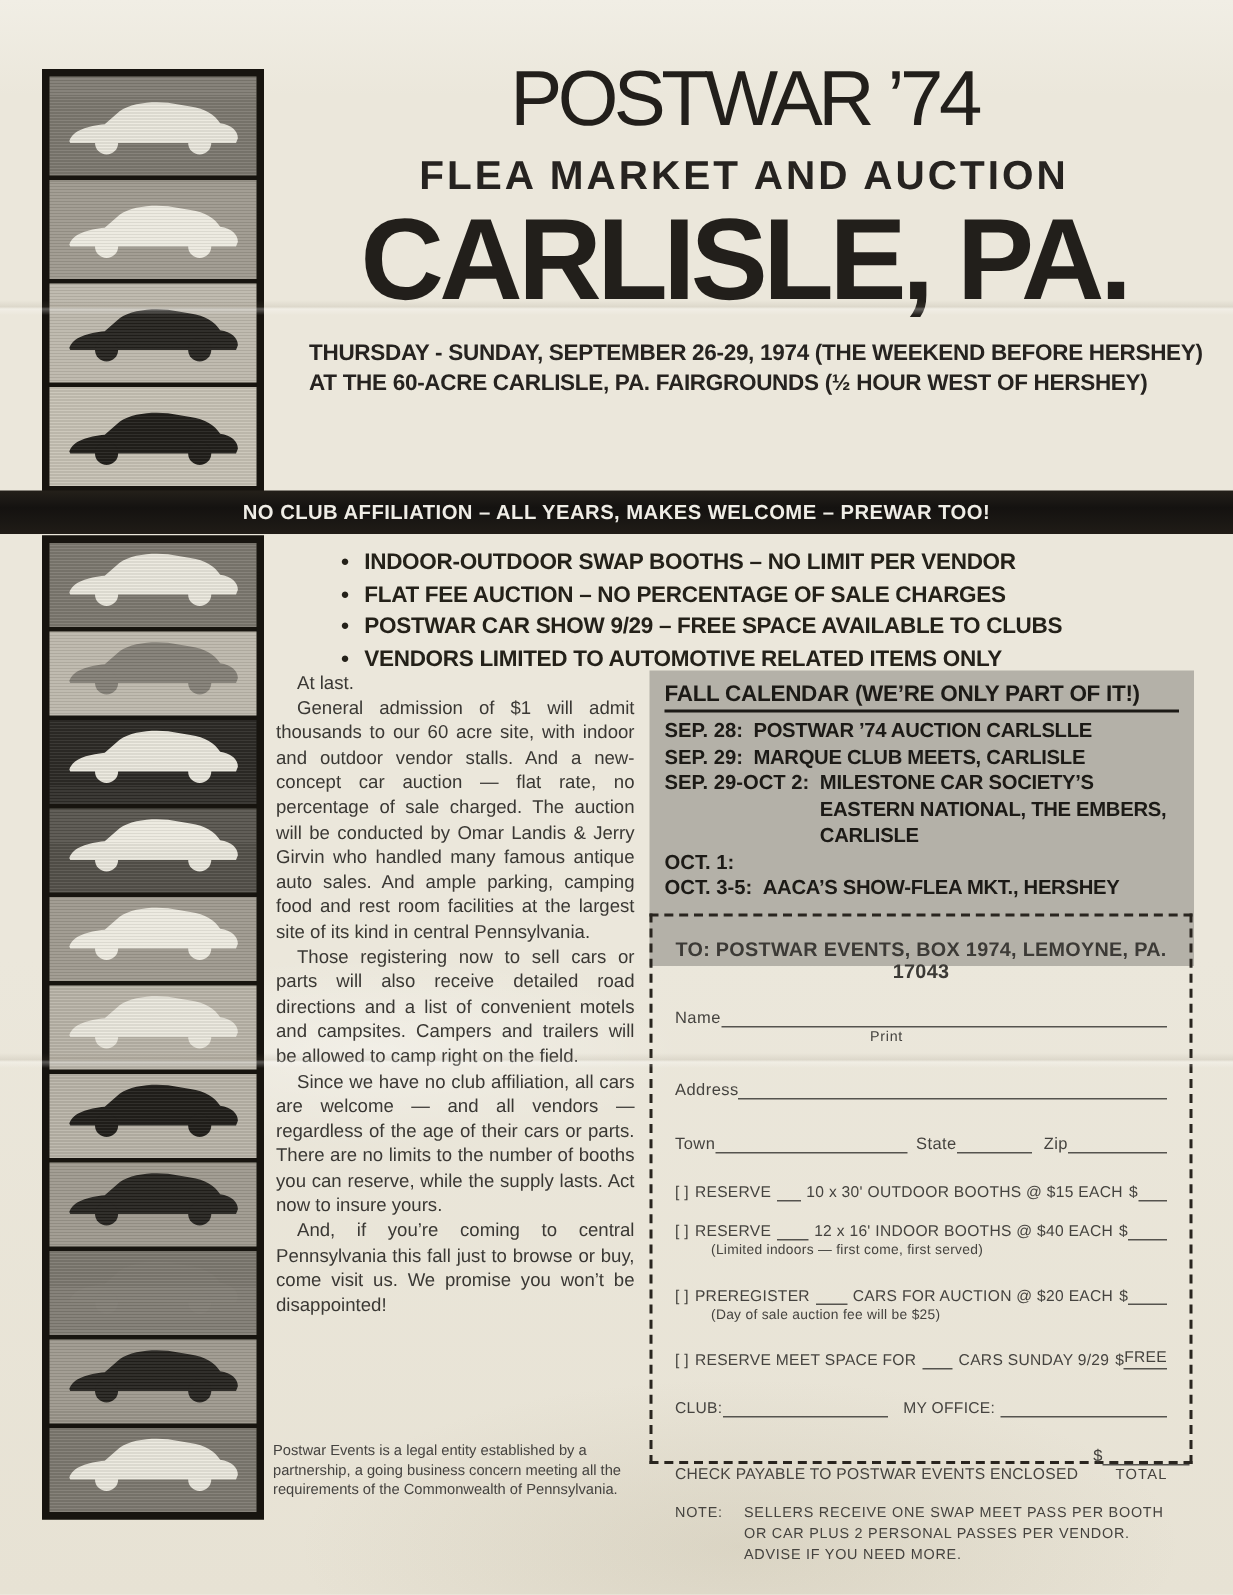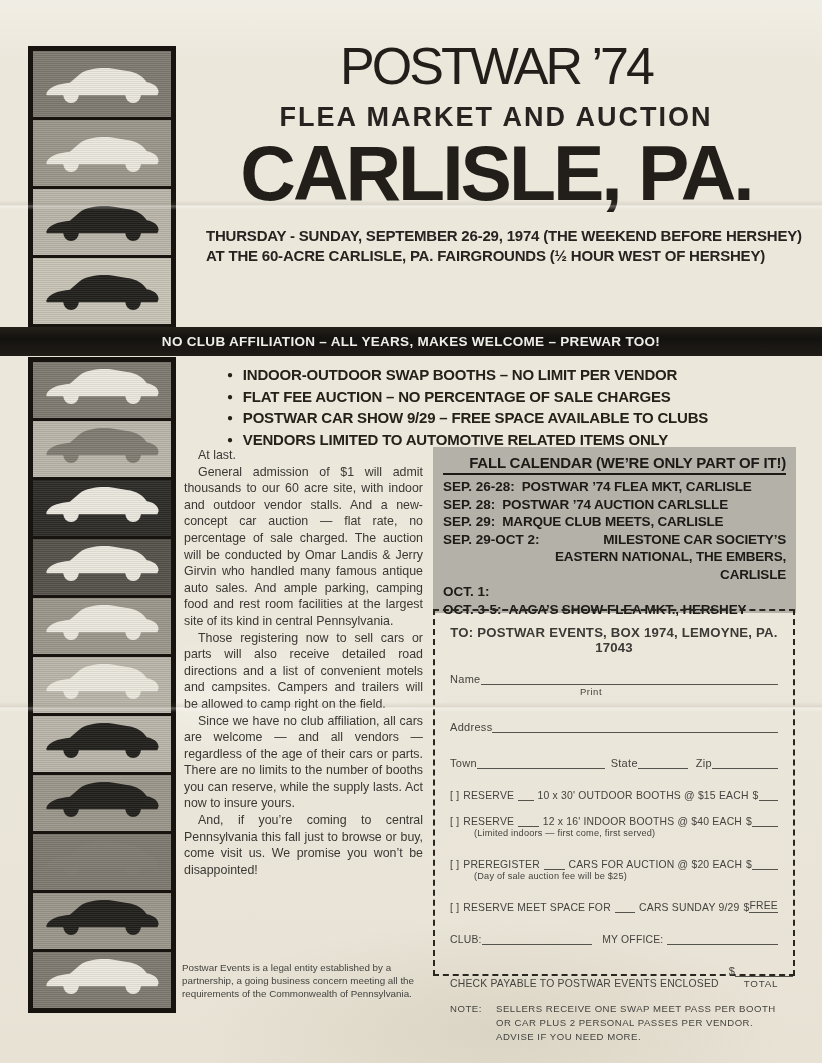--- a/index.html
+++ b/index.html
@@ -49,22 +49,22 @@
   .banner span { color:#efede6; font-size:13.5px; font-weight:700; letter-spacing:.3px; }
   
   .bullets { position:absolute; left:227px; top:364px; width:490px; list-style:none; }
   .bullets li { font-size:15px; font-weight:700; letter-spacing:-.2px; line-height:21.5px; color:#242119; }
   .bullets li::before { content:"●"; font-size:10px; vertical-align:2px; margin-right:10px; }
   
   .copy { position:absolute; left:184px; top:447px; width:239px; }
   .copy p { font-size:12.4px; line-height:16.6px; text-align:justify; text-indent:14px; color:#3a3834; }
   .fine-print { position:absolute; left:182px; top:961px; width:248px; font-size:9.8px; line-height:13px; color:#454340; }
   
-  .calendar { position:absolute; left:433px; top:447px; width:363px; height:166px;
-    background:#b4b1a8; padding:7px 10px 6px 10px;text-align:right; }
+  .calendar { position:absolute; left:433px; top:447px; width:363px; height:197px;
+    background:#b4b1a8; padding:7px 10px 6px 10px; }
   .cal-title { font-size:15px; font-weight:700; letter-spacing:-.2px; color:#1c1a16;
     border-bottom:2.5px solid #1c1a16; padding-bottom:2px; margin-bottom:3px; }
   .cal-row { display:flex; }
   .cal-date { font-size:13.5px; font-weight:700; white-space:nowrap; margin-right:7px; line-height:17.5px; color:#1c1a16; }
   .cal-text { font-size:13.5px; font-weight:700; line-height:17.5px; letter-spacing:-.2px; color:#1c1a16; }
   
   .coupon { position:absolute; left:433px; top:609px; width:362px; height:367px;
     border:2.5px dashed #29251f; padding:12px 15px 8px 15px; color:#45433f; }
   .to-line { text-align:center; font-size:13.2px; font-weight:700; letter-spacing:.2px; color:#3c3a36; margin-top:2px; }
   .frow { display:flex; align-items:flex-end; font-size:11px; letter-spacing:.3px; }
@@ -197,24 +197,20 @@
     <p>General admission of $1 will admit thousands to our 60 acre site, with indoor and outdoor vendor stalls. And a new-concept car auction — flat rate, no percentage of sale charged. The auction will be conducted by Omar Landis &amp; Jerry Girvin who handled many famous antique auto sales. And ample parking, camping food and rest room facilities at the largest site of its kind in central Pennsylvania.</p>
     <p>Those registering now to sell cars or parts will also receive detailed road directions and a list of convenient motels and campsites. Campers and trailers will be allowed to camp right on the field.</p>
     <p>Since we have no club affiliation, all cars are welcome — and all vendors — regardless of the age of their cars or parts. There are no limits to the number of booths you can reserve, while the supply lasts. Act now to insure yours.</p>
     <p>And, if you’re coming to central Pennsylvania this fall just to browse or buy, come visit us. We promise you won’t be disappointed!</p>
   </section>
   <div class="fine-print">Postwar Events is a legal entity established by a partnership, a going business concern meeting all the requirements of the Commonwealth of Pennsylvania.</div>
 
   <aside class="calendar">
     <div class="cal-title">FALL CALENDAR (WE’RE ONLY PART OF IT!)</div>
     <div class="cal-row">
-      <span class="cal-date">SEP. 26-28:</span>
-      <span class="cal-text">POSTWAR ’74 FLEA MKT, CARLISLE</span>
-    </div>
-    <div class="cal-row">
       <span class="cal-date">SEP. 28:</span>
       <span class="cal-text">POSTWAR ’74 AUCTION CARLSLLE</span>
     </div>
     <div class="cal-row">
       <span class="cal-date">SEP. 29:</span>
       <span class="cal-text">MARQUE CLUB MEETS, CARLISLE</span>
     </div>
     <div class="cal-row">
       <span class="cal-date">SEP. 29-OCT 2:</span>
       <span class="cal-text">MILESTONE CAR SOCIETY’S EASTERN NATIONAL, THE EMBERS, CARLISLE</span>

